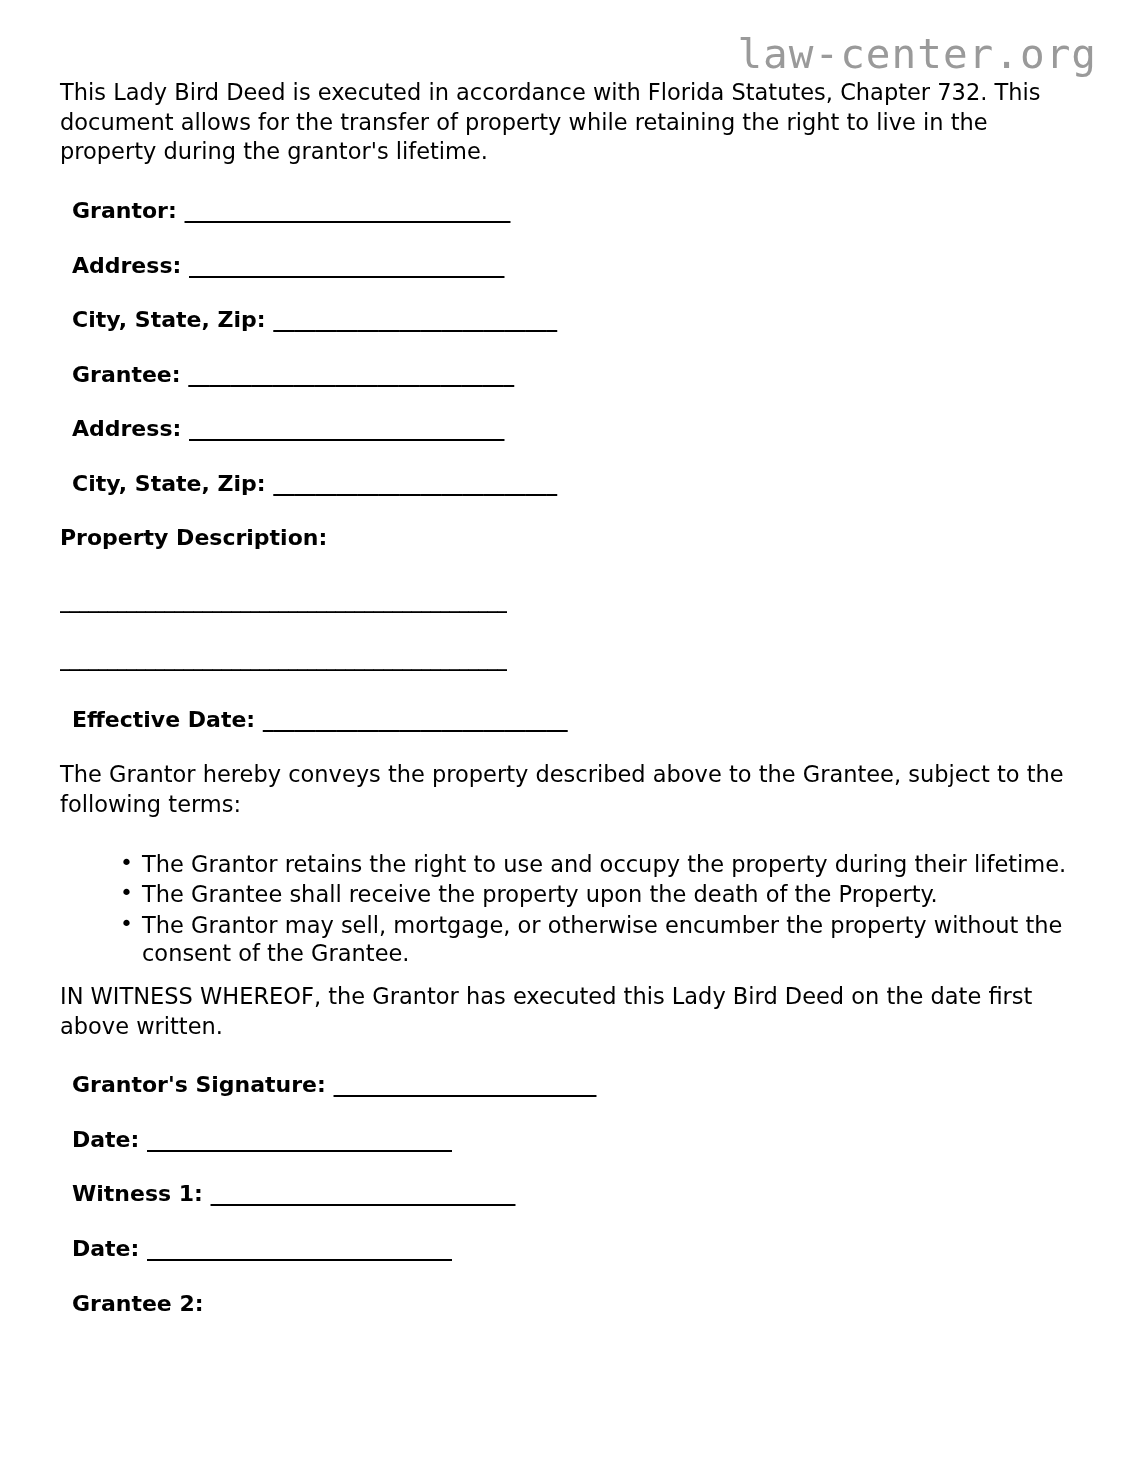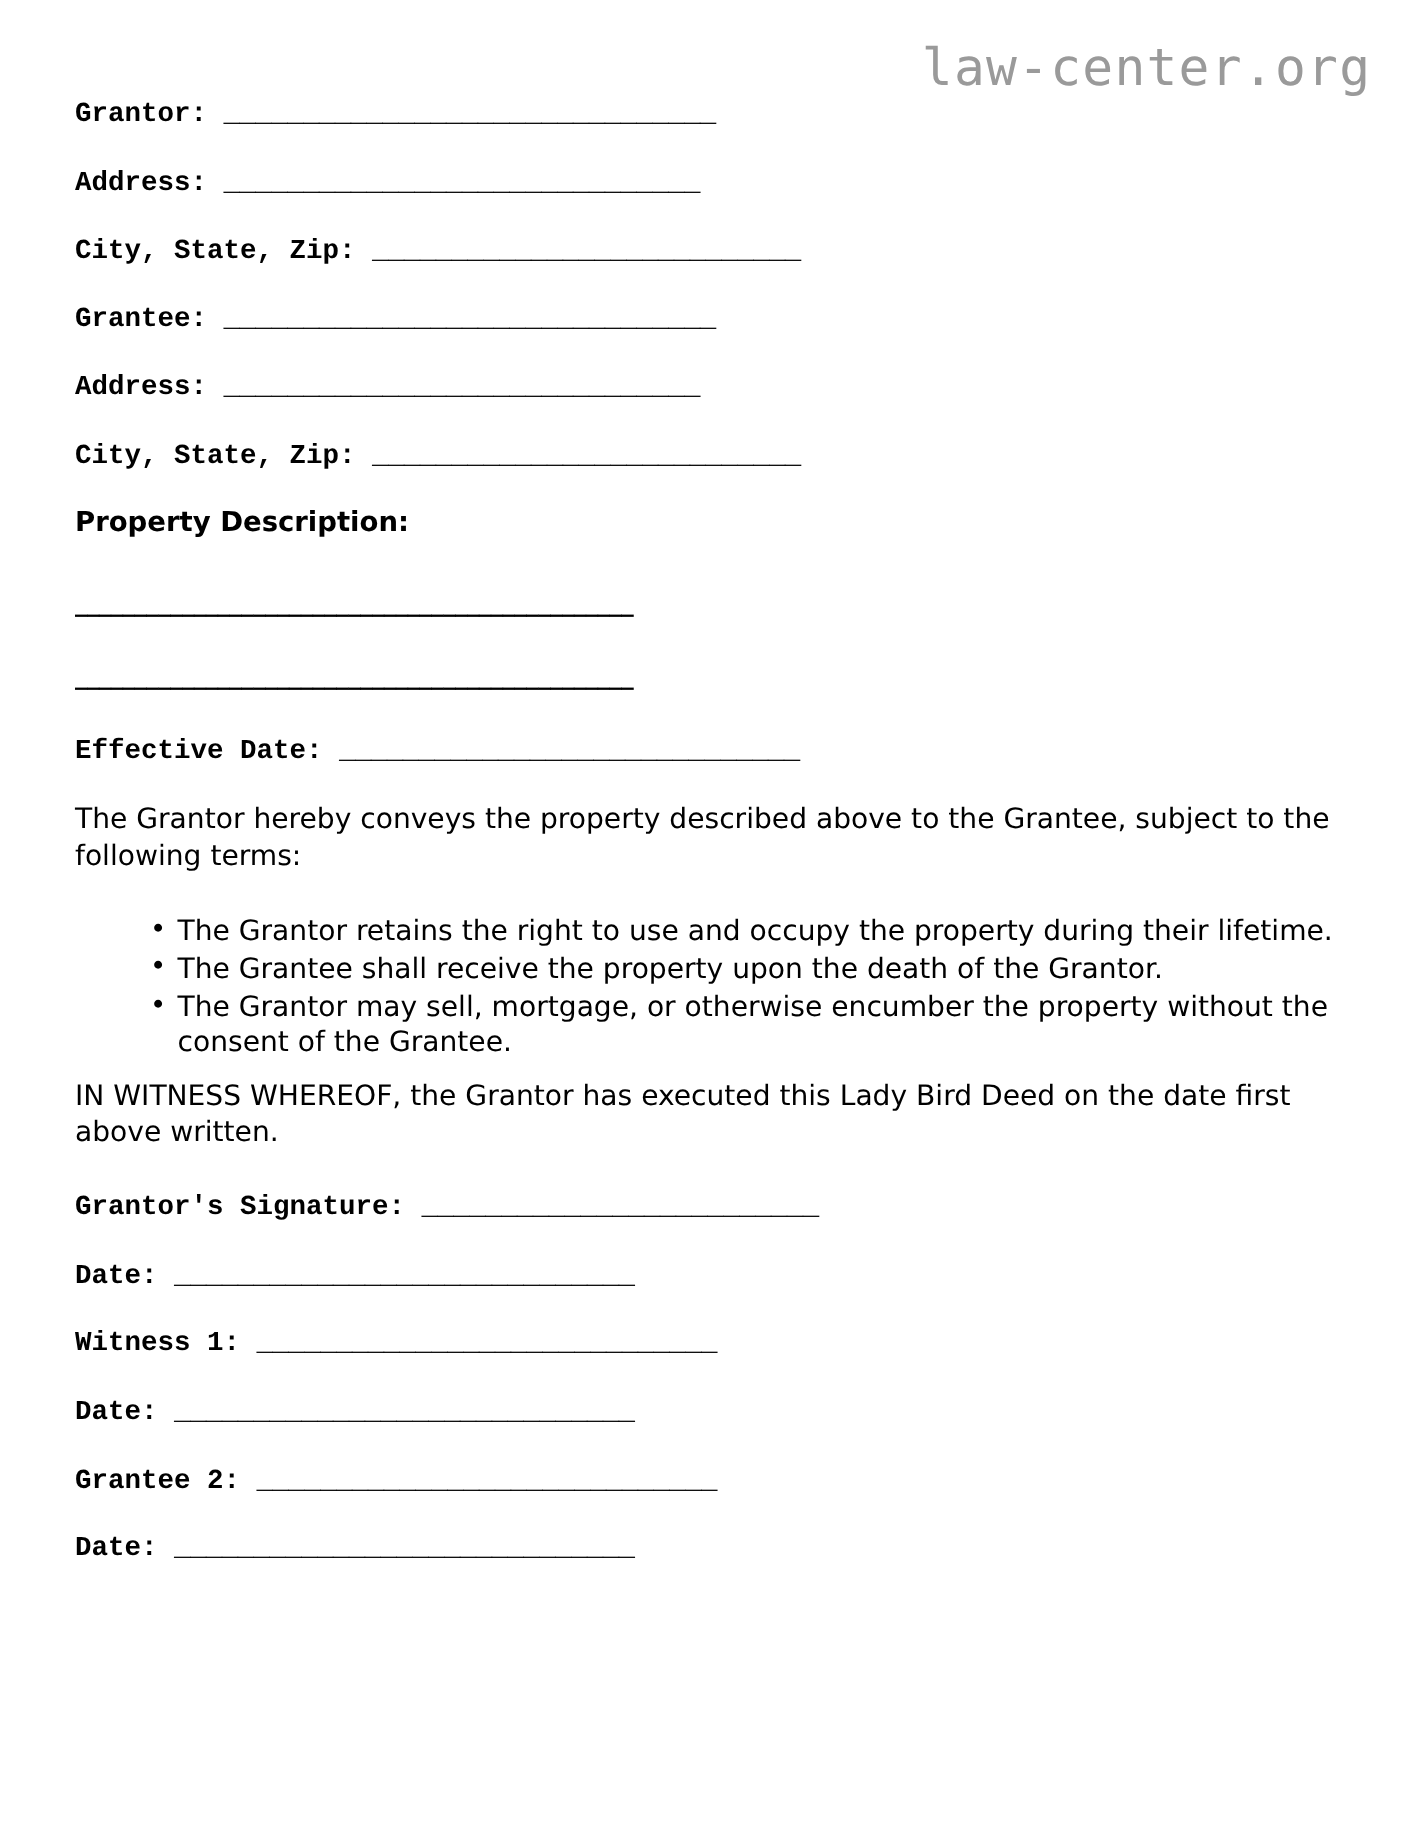--- a/index.html
+++ b/index.html
@@ -45,23 +45,22 @@
   p.para {
     font-size: 22.5px;
     line-height: 1.32;
     margin: 0 0 30px 0;
     font-weight: normal;
   }
   .field-row {
     font-size: 22px;
     font-weight: bold;
     line-height: 1.3;
-    margin: 0 0 26px 0;
+    margin: 0 0 26px 12px;
     white-space: nowrap;
-    font-family: Liberation Mono, monospace;
   }
   .field-label {
     font-weight: bold;
   }
   .blank {
     font-weight: bold;
     letter-spacing: -0.5px;
   }
   .section-head {
     font-size: 22px;
@@ -99,20 +98,21 @@
 </head>
 <body>
 
 <div class="page">
 
   <div class="watermark">law-center.org</div>
 
   <div class="content">
 
 
+    <p class="para">This Lady Bird Deed is executed in accordance with Florida Statutes, Chapter 732. This document allows for the transfer of property while retaining the right to live in the property during the grantor's lifetime.</p>
 
     <div class="field-row">
       <span class="field-label">Grantor:</span>
       <span class="blank">_______________________________</span>
     </div>
 
     <div class="field-row">
       <span class="field-label">Address:</span>
       <span class="blank">______________________________</span>
     </div>
@@ -145,21 +145,21 @@
 
     <div class="field-row">
       <span class="field-label">Effective Date:</span>
       <span class="blank">_____________________________</span>
     </div>
 
     <p class="para">The Grantor hereby conveys the property described above to the Grantee, subject to the following terms:</p>
 
     <ul class="terms">
       <li>The Grantor retains the right to use and occupy the property during their lifetime.</li>
-      <li>The Grantee shall receive the property upon the death of the Grantor.</li>
+      <li>The Grantee shall receive the property upon the death of the Property.</li>
       <li>The Grantor may sell, mortgage, or otherwise encumber the property without the consent of the Grantee.</li>
     </ul>
 
     <p class="para">IN WITNESS WHEREOF, the Grantor has executed this Lady Bird Deed on the date first above written.</p>
 
     <div class="field-row">
       <span class="field-label">Grantor's Signature:</span>
       <span class="blank">_________________________</span>
     </div>
 

